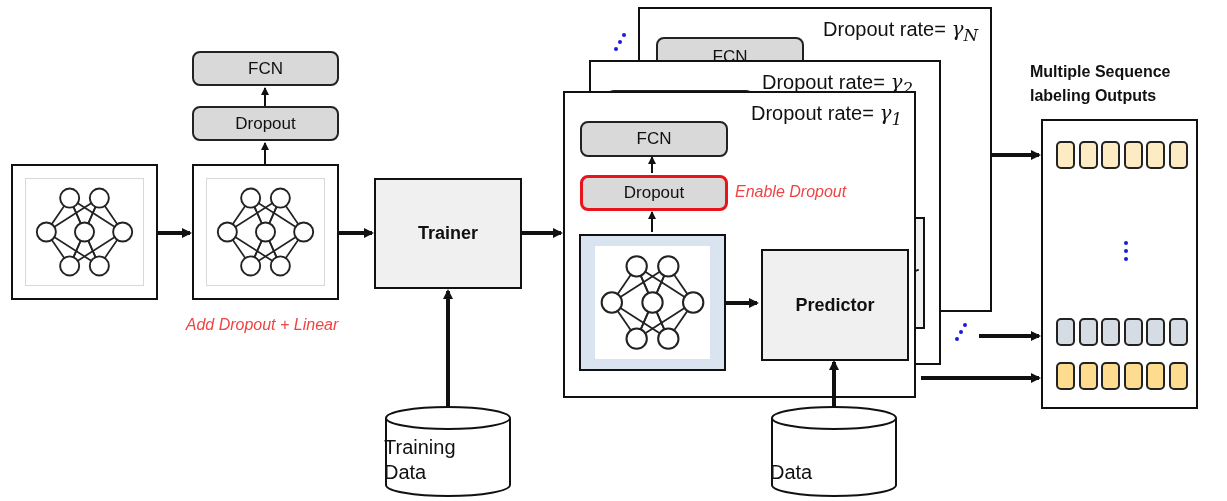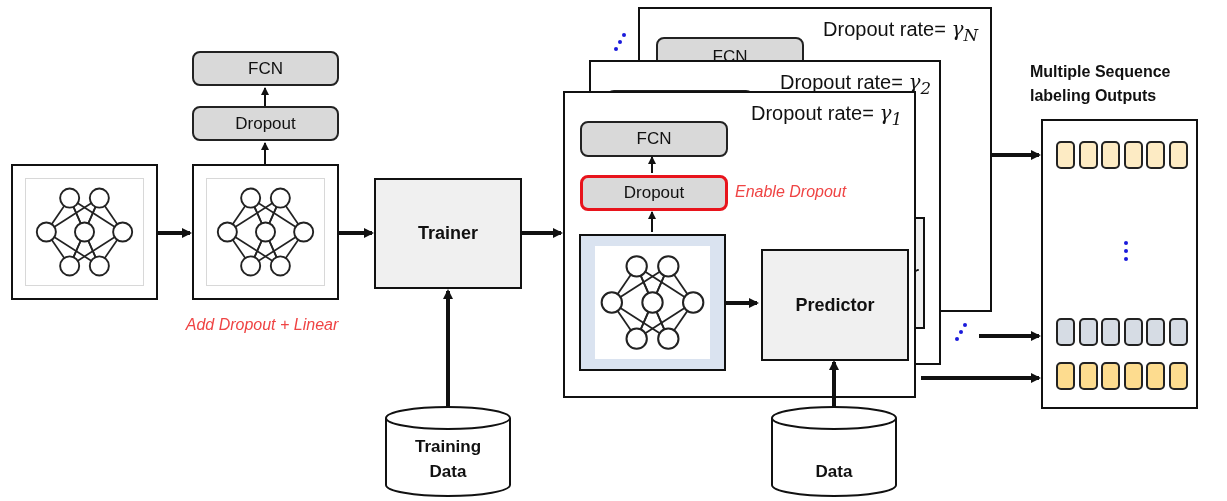--- a/index.html
+++ b/index.html
@@ -10,21 +10,21 @@
   .nnbox { border:2px solid #111; background:#fff; }
   .nninner { position:absolute; left:12px; top:12px; right:12px; bottom:12px; background:#fff; border:1px solid #d8d8d8; }
   .nninner svg { width:100%; height:100%; display:block; }
   .pill { border:2px solid #222; border-radius:8px; background:#d9d9d9;
           display:flex; align-items:center; justify-content:center; font-size:17px; color:#111; }
   .graybox { border:2px solid #111; background:#f0f0f0; display:flex; align-items:center; justify-content:center;
              font-weight:bold; font-size:18px; }
   .blue-italic { color:#ef4444; font-style:italic; font-size:16px; white-space:nowrap; }
   .rate { font-size:20px; white-space:nowrap; text-align:right; }
   .rate i { font-family:"DejaVu Serif", serif; }
-  .cyl-label { position:absolute; left:0; right:0; text-align:center; font-weight:bold; font-size:17px; line-height:24px; }
+  .cyl-label { position:absolute; left:0; right:0; font-weight:normal; font-size:20px; line-height:24px; }
   .token { position:absolute; width:19px; height:28px; border:2px solid #222; border-radius:5px; box-sizing:border-box; }
   .dots span { position:absolute; width:4px; height:4px; border-radius:50%; background:#1a1adb; }
   svg.overlay { position:absolute; left:0; top:0; width:1227px; height:501px; pointer-events:none; }
 </style>
 </head>
 <body>
 
 <div class="abs nnbox" style="left:11px;top:164px;width:147px;height:136px;">
   <div class="nninner">
     <svg viewBox="0 0 100 100" class="nn">
@@ -106,21 +106,21 @@
     <span>Dropout rate= </span><i>γ</i><sub><i>N</i></sub>
   </div>
   <div class="abs pill" style="left:16px;top:28px;width:148px;height:40px;align-items:flex-start;padding-top:8px;">
     <span>FCN</span>
   </div>
   <div class="abs" style="left:-2px;top:155px;width:24px;height:112px;"></div>
   <div class="abs" style="left:40px;top:160px;width:143px;height:112px;background:#f0f0f0;border:2px solid #111;"></div>
 </div>
 
 <div class="abs frame" style="left:589px;top:60px;width:352px;height:305px;">
-  <div class="abs rate" style="right:8px;top:8px;margin-left:32px;">
+  <div class="abs rate" style="right:26px;top:8px;margin-left:32px;">
     <span>Dropout rate= </span><i>γ</i><sub><i>2</i></sub>
   </div>
   <div class="abs" style="left:15px;top:28px;width:148px;height:40px;border:2px solid #222;border-radius:8px;background:#d9d9d9;"></div>
   <div class="abs graybox" style="left:190px;top:155px;width:144px;height:112px;justify-content:flex-end;padding-right:4px;">
     <span>or</span>
   </div>
 </div>
 
 <div class="abs frame" style="left:563px;top:91px;width:353px;height:307px;">
   <div class="abs rate" style="right:12px;top:8px;">

